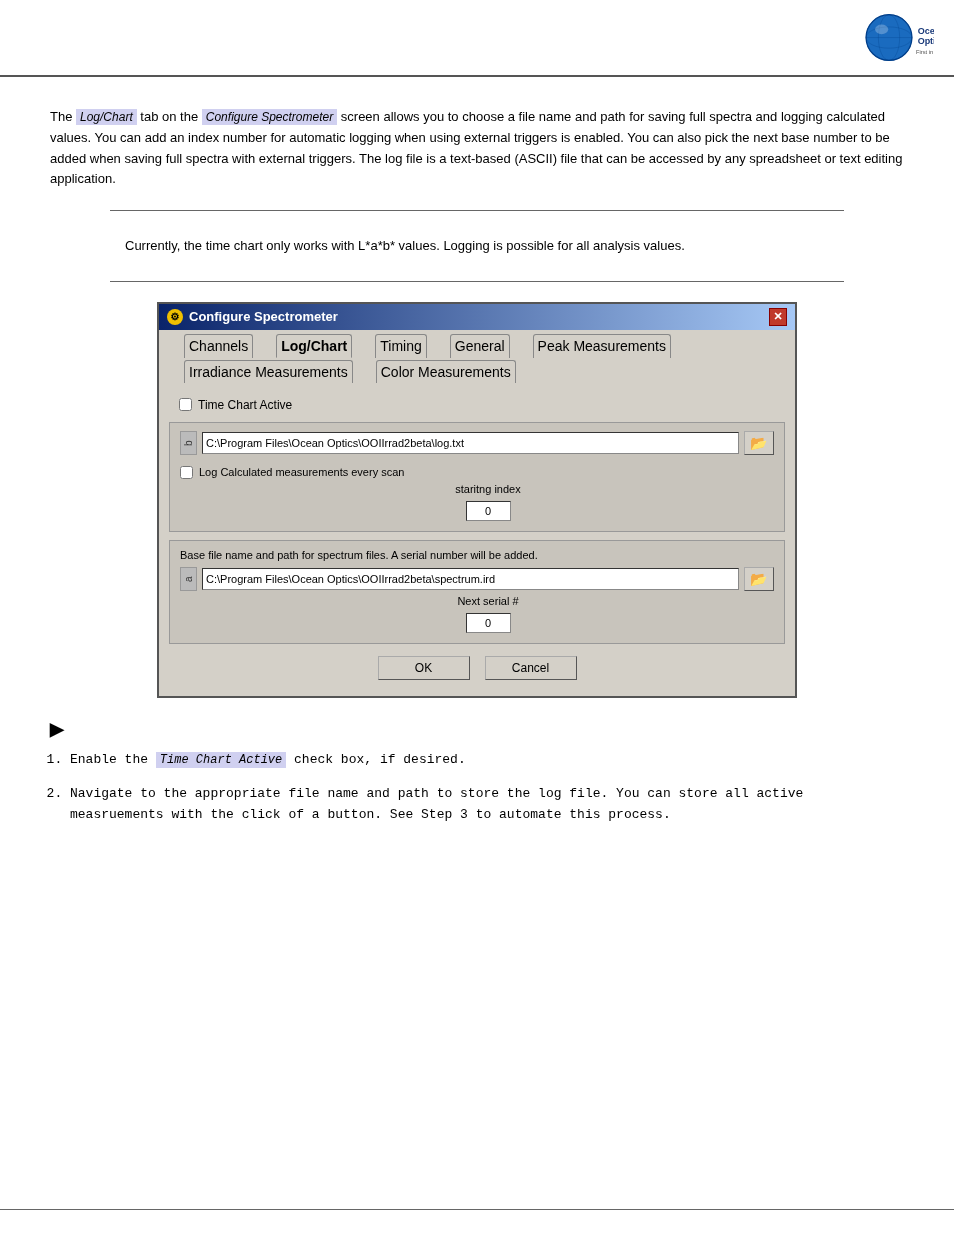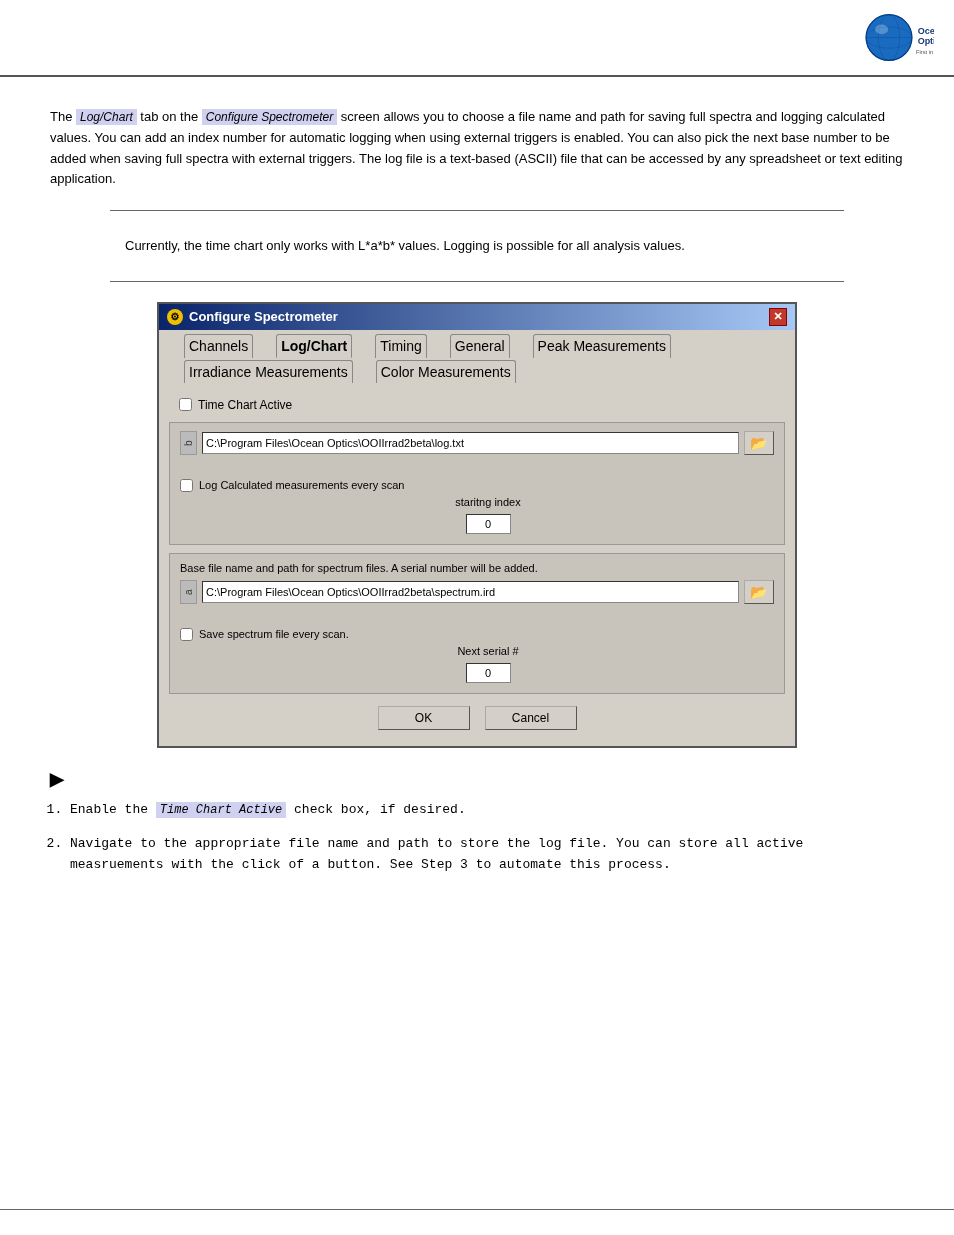--- a/index.html
+++ b/index.html
@@ -198,21 +198,21 @@
       align-items: center;
       justify-content: center;
       cursor: pointer;
       font-size: 14px;
     }
 
     .log-checkbox-row {
       display: flex;
       align-items: center;
       gap: 6px;
-      margin-top: 24px;
+      margin-top: 11px;
       font-size: 11px;
     }
     .index-row {
       display: flex;
       align-items: center;
       gap: 6px;
       margin-left: 22px;
       margin-top: 4px;
       font-size: 11px;
       flex-direction: column;
@@ -349,24 +349,20 @@
           </div>
         </div>
 
         <div class="group-box">
           <div class="group-label">Base file name and path for spectrum files.  A serial number will be added.</div>
           <div class="file-input-row">
             <div class="file-label-tag">a</div>
             <input type="text" class="file-input-text" value="C:\Program Files\Ocean Optics\OOIIrrad2beta\spectrum.ird" style="">
             <div class="folder-btn">📂</div>
           </div>
-          <div class="log-checkbox-row">
-            <input type="checkbox" style="">
-            <span>Save spectrum file every scan.</span>
-          </div>
           <div class="index-row">
             <span>Next serial #</span>
             <input type="text" class="small-input" value="0" style="">
           </div>
         </div>
 
         <div class="dialog-buttons">
           <button class="dlg-btn">OK</button>
           <button class="dlg-btn">Cancel</button>
         </div>

